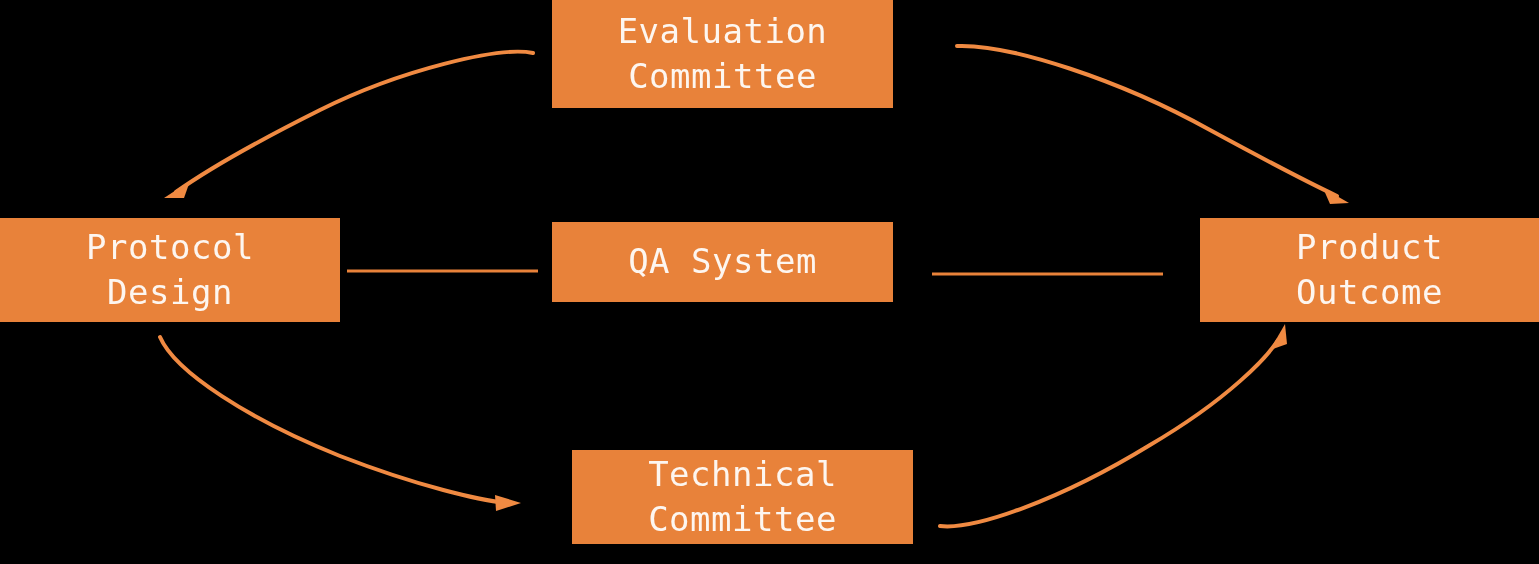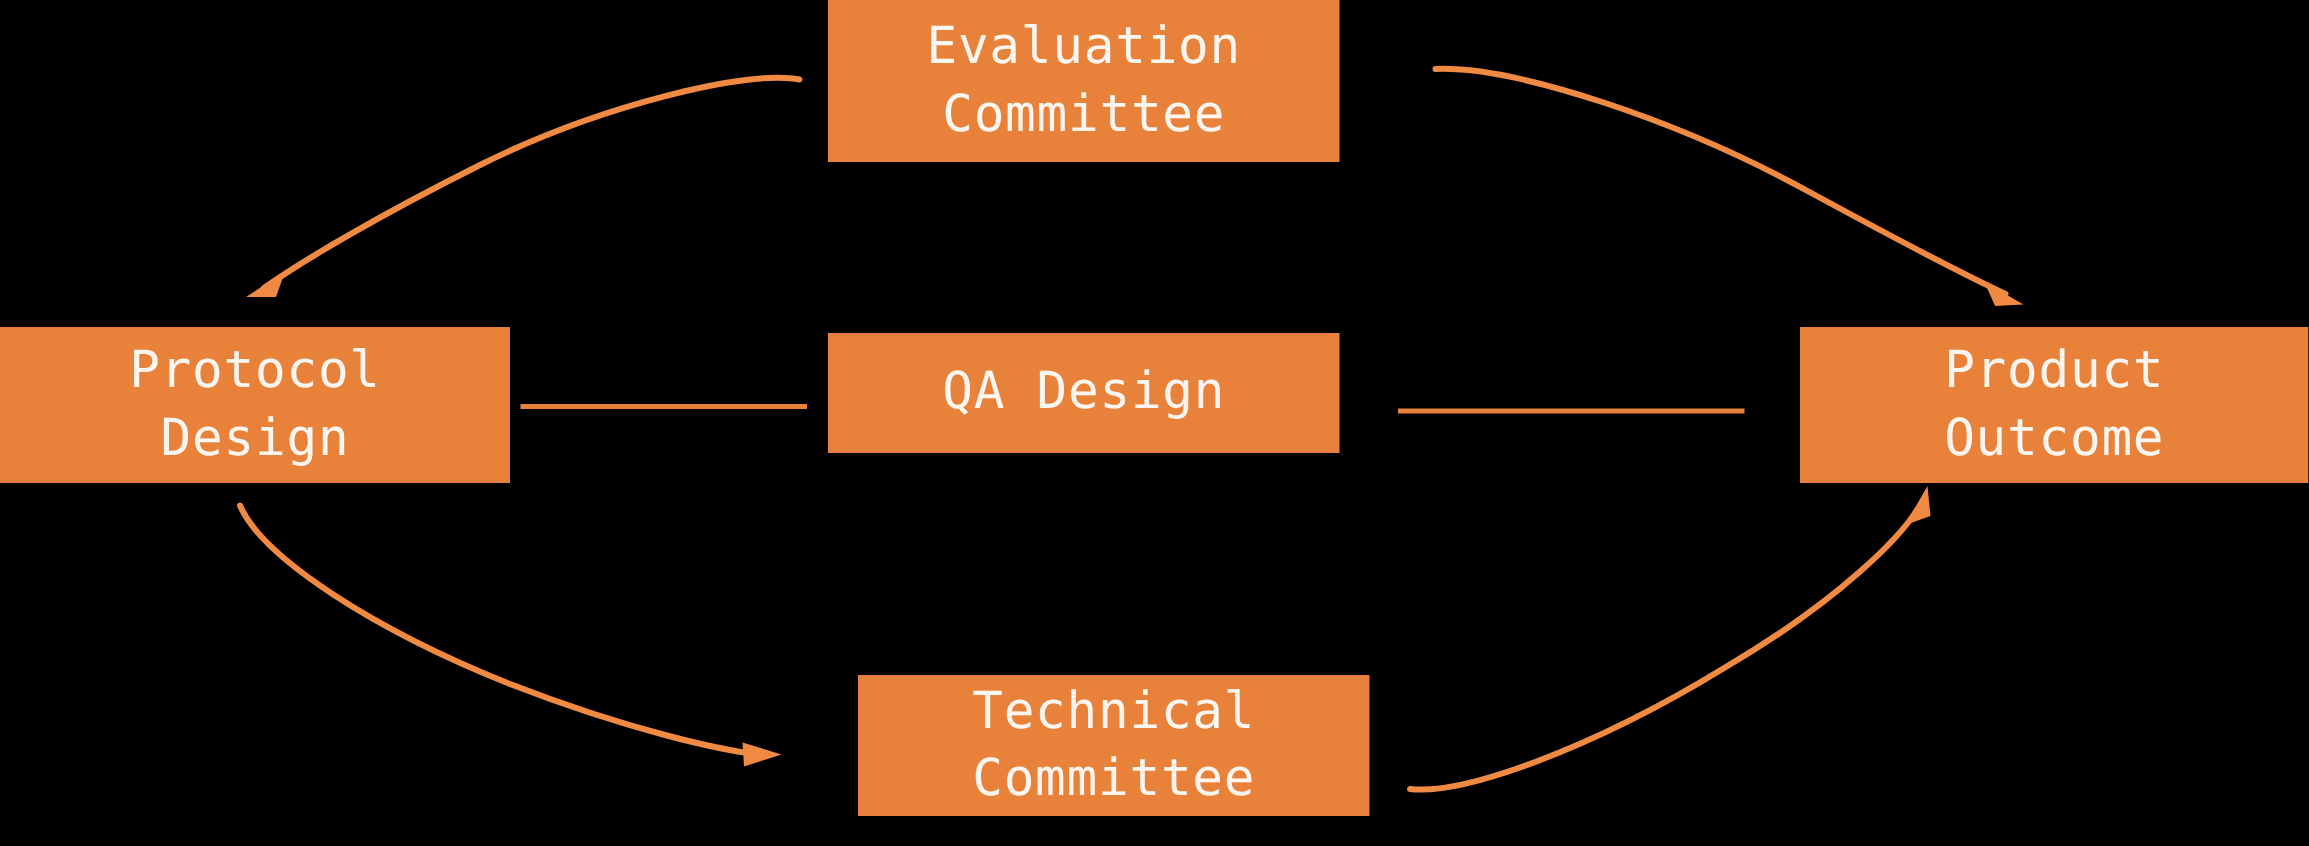--- a/index.html
+++ b/index.html
@@ -93,21 +93,21 @@
     <path d="M 160 337 C 175 372 250 420 340 456 C 420 487 480 500 506 503" fill="none" stroke="#f08a42" stroke-width="4" stroke-linecap="round"></path>
     <polygon points="521,503 495,495 496,511" fill="#f08a42"></polygon>
 
     <path d="M 940 526 C 975 530 1060 500 1150 445 C 1230 398 1268 356 1278 340" fill="none" stroke="#f08a42" stroke-width="4" stroke-linecap="round"></path>
     <polygon points="1285,324 1270,350 1287,344" fill="#f08a42"></polygon>
   </svg>
 
   <div class="node" id="node-evaluation-committee">Evaluation
 Committee</div>
 
-  <div class="node" id="node-qa-system">QA Design</div>
+  <div class="node" id="node-qa-system">QA System</div>
 
   <div class="node" id="node-technical-committee">Technical
 Committee</div>
 
   <div class="node" id="node-protocol-design">Protocol
 Design</div>
 
   <div class="node" id="node-product-outcome">Product
 Outcome</div>
 

